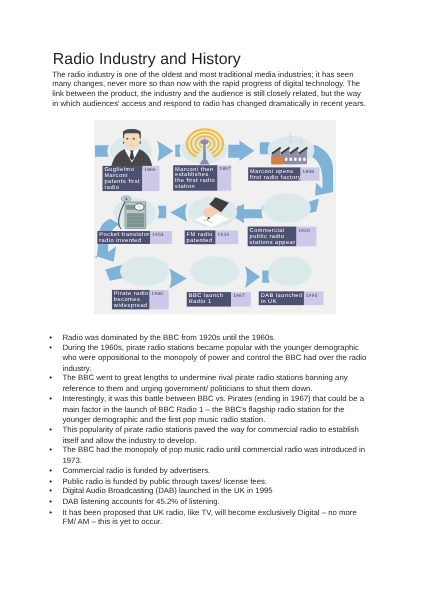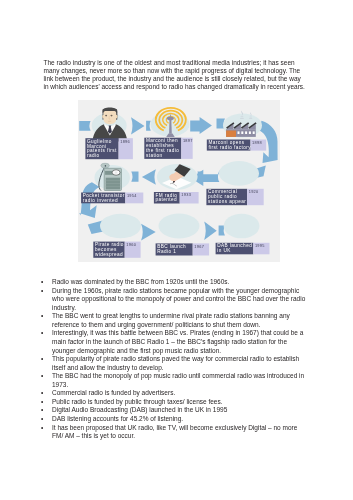--- a/index.html
+++ b/index.html
@@ -17,20 +17,21 @@
   ul.bullets li{position:relative;padding-left:11px;font-size:6.5px;line-height:8.56px;
                 color:#231f20;margin:0;}
   ul.bullets li:before{content:"\2022";position:absolute;left:0px;top:0;font-size:6.5px;}
   text.lbl{font-family:"Liberation Sans",sans-serif;font-size:4.7px;letter-spacing:0.42px;}
   text.yr{font-family:"Liberation Sans",sans-serif;font-size:3.9px;letter-spacing:0.28px;}
 </style>
 </head>
 <body>
 
 <div class="page">
+  <h1 class="title">Radio Industry and History</h1>
   <p class="intro">The radio industry is one of the oldest and most traditional media industries; it has seen many changes, never more so than now with the rapid progress of digital technology. The link between the product, the industry and the audience is still closely related, but the way in which audiences' access and respond to radio has changed dramatically in recent years.</p>
 
   <div class="figure">
     <svg viewBox="0 0 202 162" xmlns="http://www.w3.org/2000/svg" shape-rendering="geometricPrecision">
       <rect x="0" y="0" width="202" height="162" fill="#f0f0f0"></rect>
 
       <g fill="#7fb2d7">
 
         <path d="M1.2 21 H12.6 Q10.2 25.8 12.6 30.7 H1.2 Z"></path>
         <path d="M53 17.2 L66.5 25.9 L53 34.5 Q55.9 25.9 53 17.2 Z"></path>

